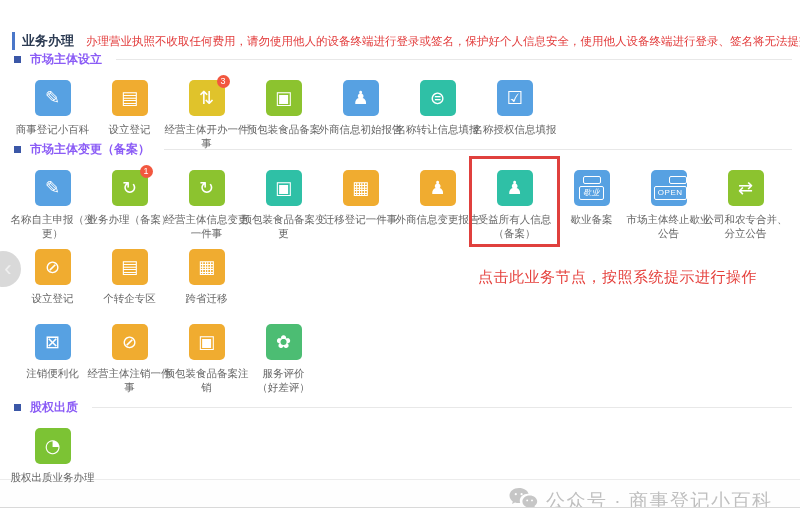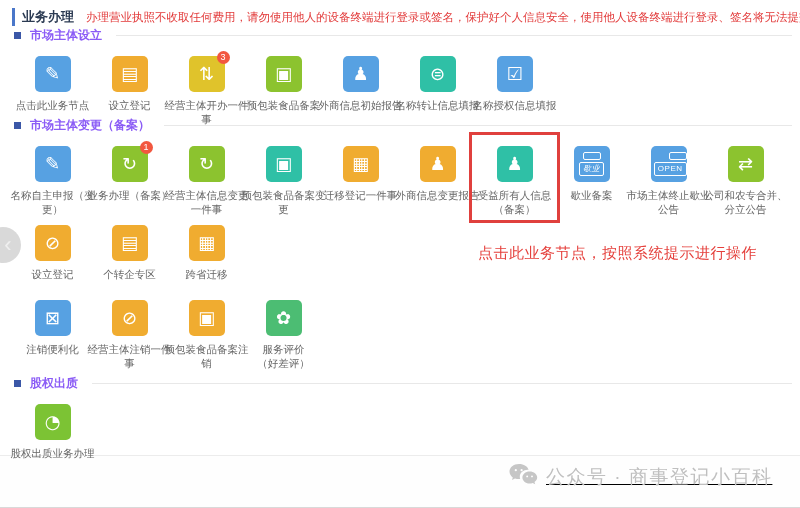--- a/index.html
+++ b/index.html
@@ -2,21 +2,21 @@
 <html><head>
 <meta charset="utf-8">
 <style>
   * { margin:0; padding:0; box-sizing:border-box; }
   html,body { width:800px; height:508px; }
   body {
     font-family:"Liberation Sans","DejaVu Sans",sans-serif;
     background:#ffffff; position:relative; overflow:hidden;
     border-bottom:1px solid #d9d9d9;
   }
-  .page { position:absolute; inset:0; background:#fefefe; }
+  .page { position:absolute; inset:0; background:#fefefe;margin-top:24px; }
   .panel { position:absolute; left:0; top:0; right:0; height:456px; background:#fff; border-bottom:1px solid #ececec; }
 
   
   .header { position:absolute; left:12px; top:8px; right:8px; display:flex; align-items:center; white-space:nowrap; }
   .header-title { border-left:3px solid #4a77c9; padding-left:7px; font-size:13px; font-weight:bold; color:#2b3a52; }
   .warning { margin-left:12px; font-size:11.5px; color:#e23a3a; }
 
   
   .section { position:absolute; left:14px; right:8px; }
   .section-head { display:flex; align-items:center; height:14px; }
@@ -60,21 +60,21 @@
     <div class="section-head">
       <span class="bullet"></span>
       <span class="section-title">市场主体设立</span>
       <span class="rule"></span>
     </div>
     <div class="tiles">
         <div class="tile">
           <div class="tile-icon" style="background: rgb(87, 161, 226);">
             <span class="glyph">✎</span>
           </div>
-          <div class="tile-label">点击此业务节点</div>
+          <div class="tile-label">商事登记小百科</div>
         </div>
         <div class="tile">
           <div class="tile-icon" style="background: rgb(240, 172, 48);">
             <span class="glyph">▤</span>
           </div>
           <div class="tile-label">设立登记</div>
         </div>
         <div class="tile">
           <div class="tile-icon" style="background: rgb(224, 195, 43);">
             <span class="glyph">⇅</span>

